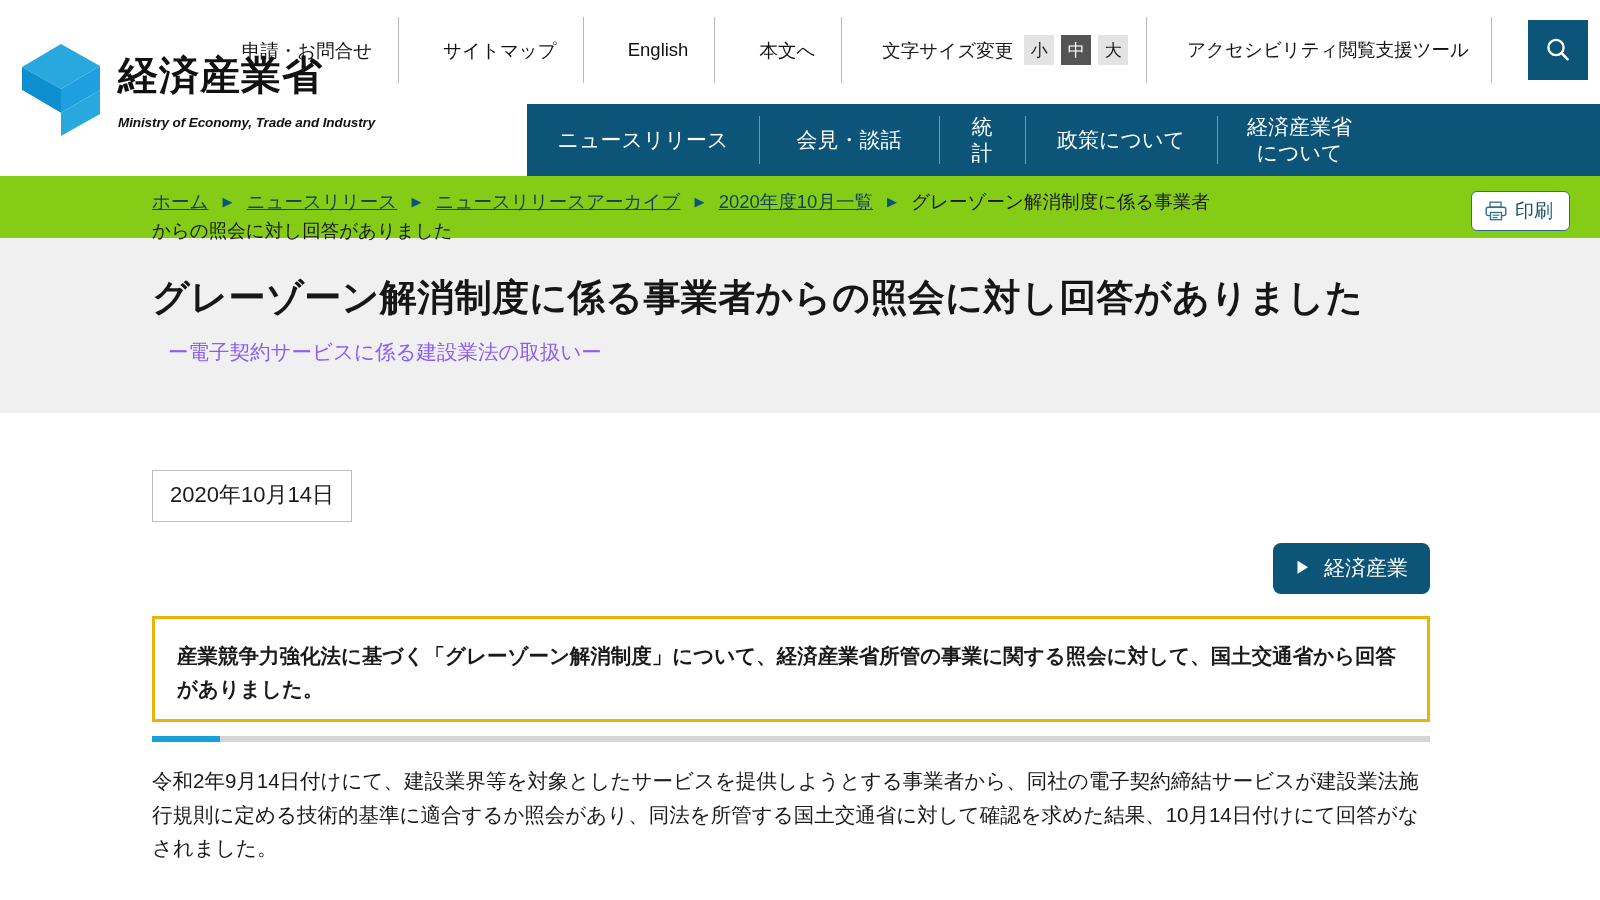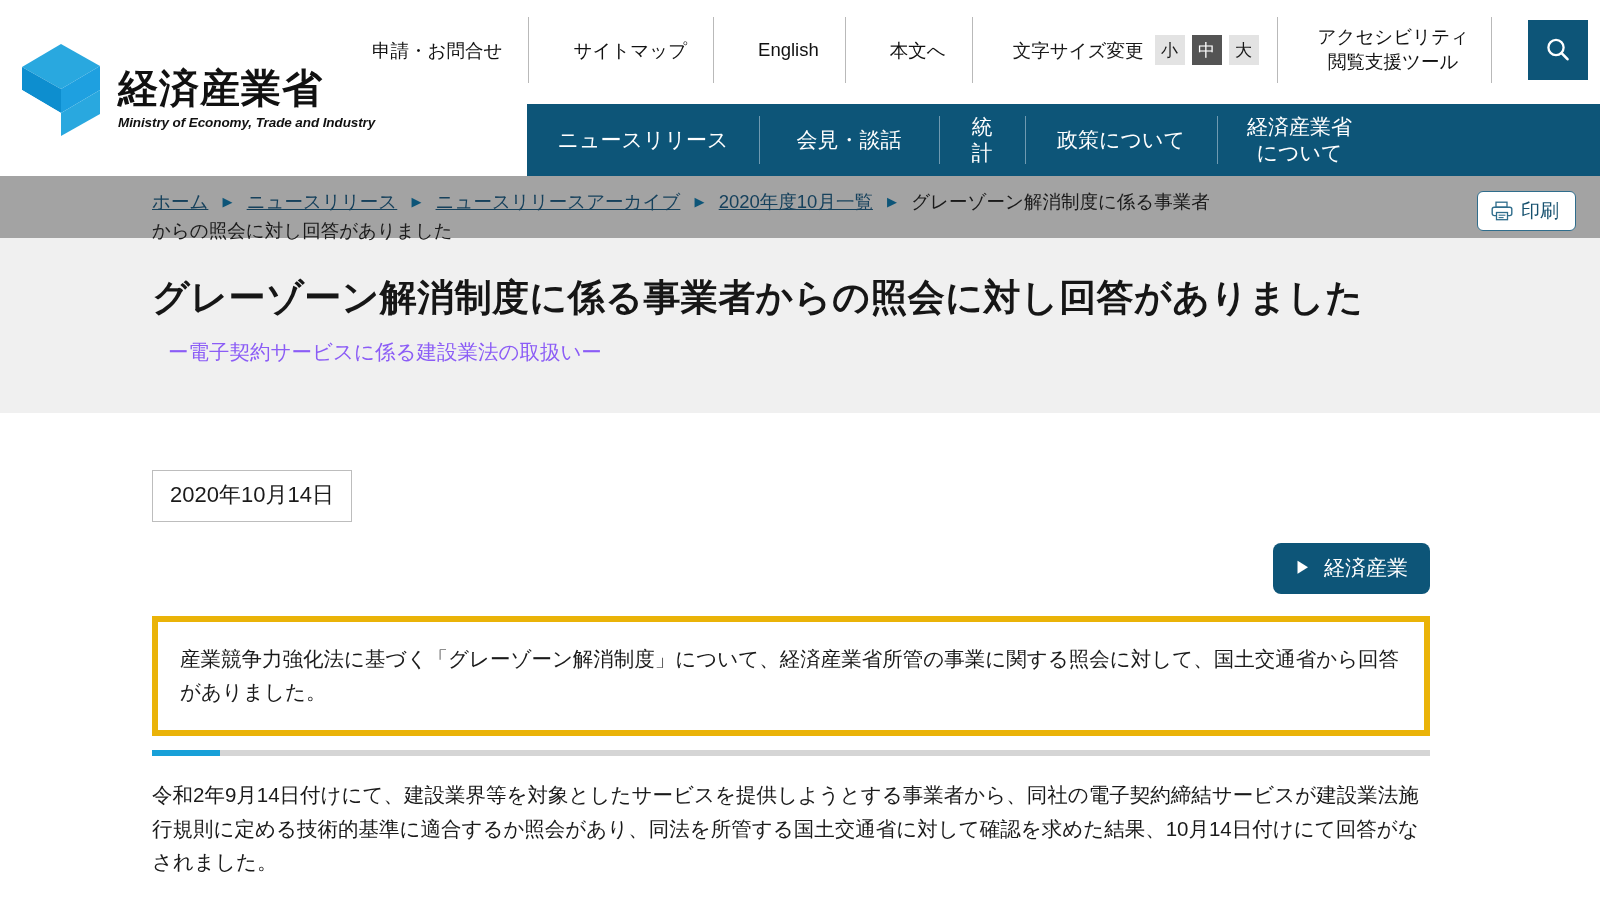--- a/index.html
+++ b/index.html
@@ -26,21 +26,21 @@
   }
   .logo-mark { width: 78px; height: 92px; flex: none; }
   .logo-text { margin-left: 18px; padding-bottom: 6px; }
   .logo-jp {
     font-size: 40px; font-weight: 700; letter-spacing: 1px;
     line-height: 1; color: #111;
     font-family: "DejaVu Sans", "Liberation Sans", sans-serif;
   }
   .logo-en {
     font-size: 13.5px; font-weight: 700; font-style: italic;
-    margin-top: 7px; color: #111; letter-spacing: -0.1px;
+    margin-top: 20px; color: #111; letter-spacing: -0.1px;
   }
 
   
   .util {
     position: absolute;
     right: 0; top: 14px;
     height: 72px;
     display: flex; align-items: center; gap: 18px;
   }
   .util-item {
@@ -48,21 +48,21 @@
     display: flex; align-items: center; justify-content: center;
     padding: 0 26px;
     font-size: 18.5px; color: #111;
     text-decoration: none;
     border-right: 1px solid #b9b9b9;
     white-space: nowrap;
     cursor: pointer;
   }
   .util-item.first { border-left: none; }
   .util-item.two-line {
-    flex-direction: column; line-height: 1.35; padding: 0 22px;
+    line-height: 1.35; padding: 0 22px;
   }
   .fontsize {
     display: flex; align-items: center; gap: 7px;
     padding: 0 18px 0 22px;
     height: 66px; border-right: 1px solid #b9b9b9;
     font-size: 18.5px;
   }
   .fs-label { margin-right: 4px; }
   .fs-btn {
     display: inline-flex; align-items: center; justify-content: center;
@@ -112,39 +112,39 @@
 
   .header-rule {
     position: absolute; left: 0; top: 176px;
     width: 1600px; height: 2px; background: #0d5578;
   }
 
   
   .crumb-band {
     position: relative;
     width: 1600px; height: 62px;
-    background: #a3a3a3;
+    background: #84cc16;
     padding-left: 21px;
   }
   .crumbs {
     position: absolute; left: 152px; top: 12px;
     width: 1060px;
     font-size: 18.5px; line-height: 1.55;
     color: #1a1a1a;
   }
   .crumb-link {
     color: #16415c; text-decoration: underline; cursor: pointer;
   }
   .crumb-arrow {
     color: #0d5578; font-size: 13px; margin: 0 9px;
     vertical-align: 2px;
   }
   .crumb-current { color: #1a1a1a; }
   .print-btn {
-    position: absolute; right: 24px; top: 15px;
+    position: absolute; right: 30px; top: 15px;
     display: inline-flex; align-items: center; gap: 8px;
     border: 1px solid #2f6d8c; border-radius: 6px;
     padding: 6px 16px 6px 13px;
     color: #15506e; font-size: 19px;
     background: #ffffff; cursor: pointer;
   }
 
   
   .title-band {
     width: 1600px; height: 175px;
@@ -191,26 +191,27 @@
     padding: 11px 22px 12px 22px;
     cursor: pointer;
     overflow: hidden;
     white-space: nowrap;
   }
   .pill-btn .tri { font-size: 16px; line-height: 1; }
 
   .summary-box {
     width: 1278px;
     margin-top: 22px;
-    border: 6px solid #eab308;
-    padding: 20px 22px 22px 22px;
+    border: 3px solid #eab308;
+    padding: 20px 22px 14px 22px;
     font-size: 20.5px;
     line-height: 1.62;
     color: #1a1a1a;
     background: #ffffff;
+    font-weight: bold;
   }
 
   .section-h2 {
     width: 1278px;
     margin: 46px 0 0 0;
     font-size: 30px; font-weight: 700;
     color: #161616;
     letter-spacing: 0.5px;
     font-family: "DejaVu Sans", "Liberation Sans", sans-serif;
   }

